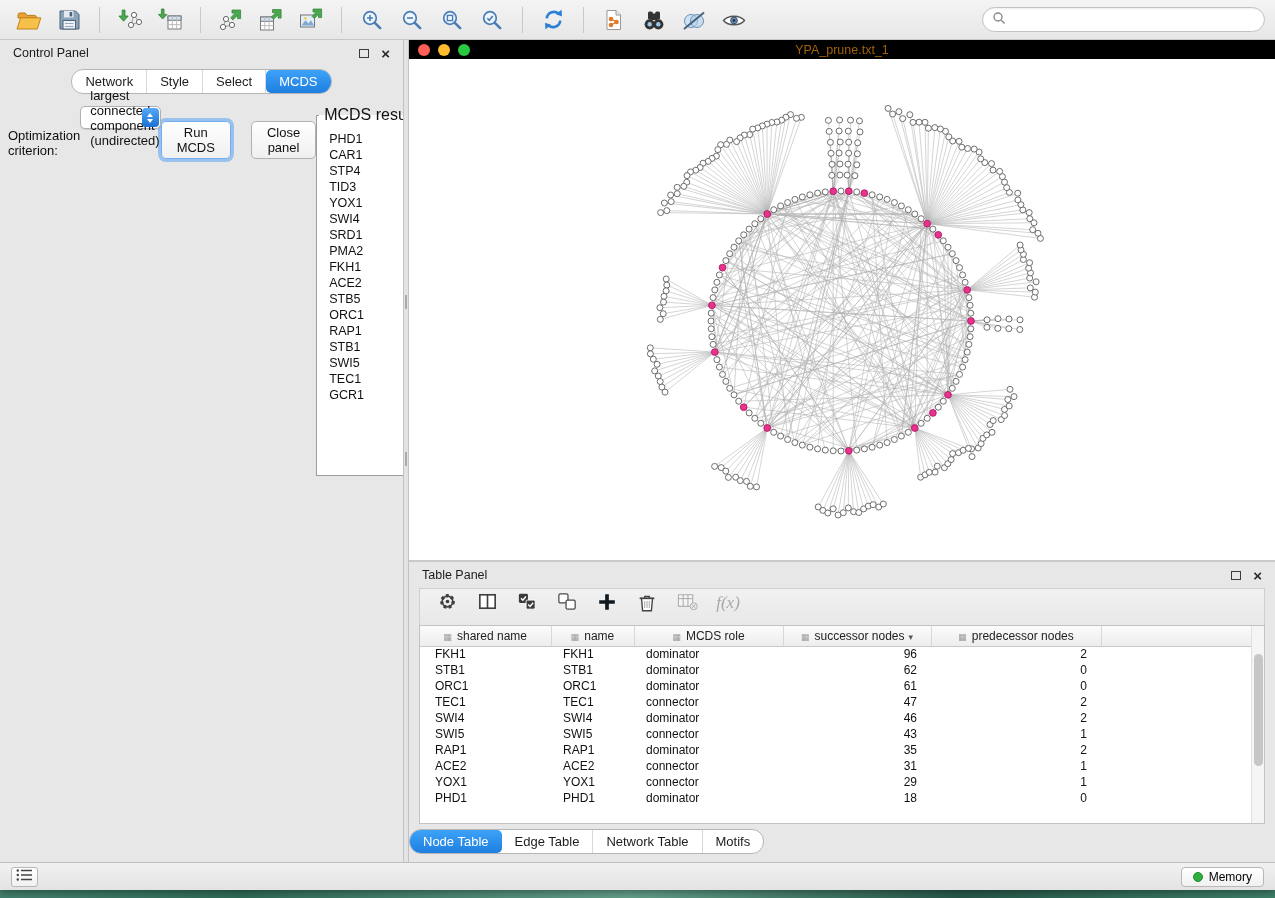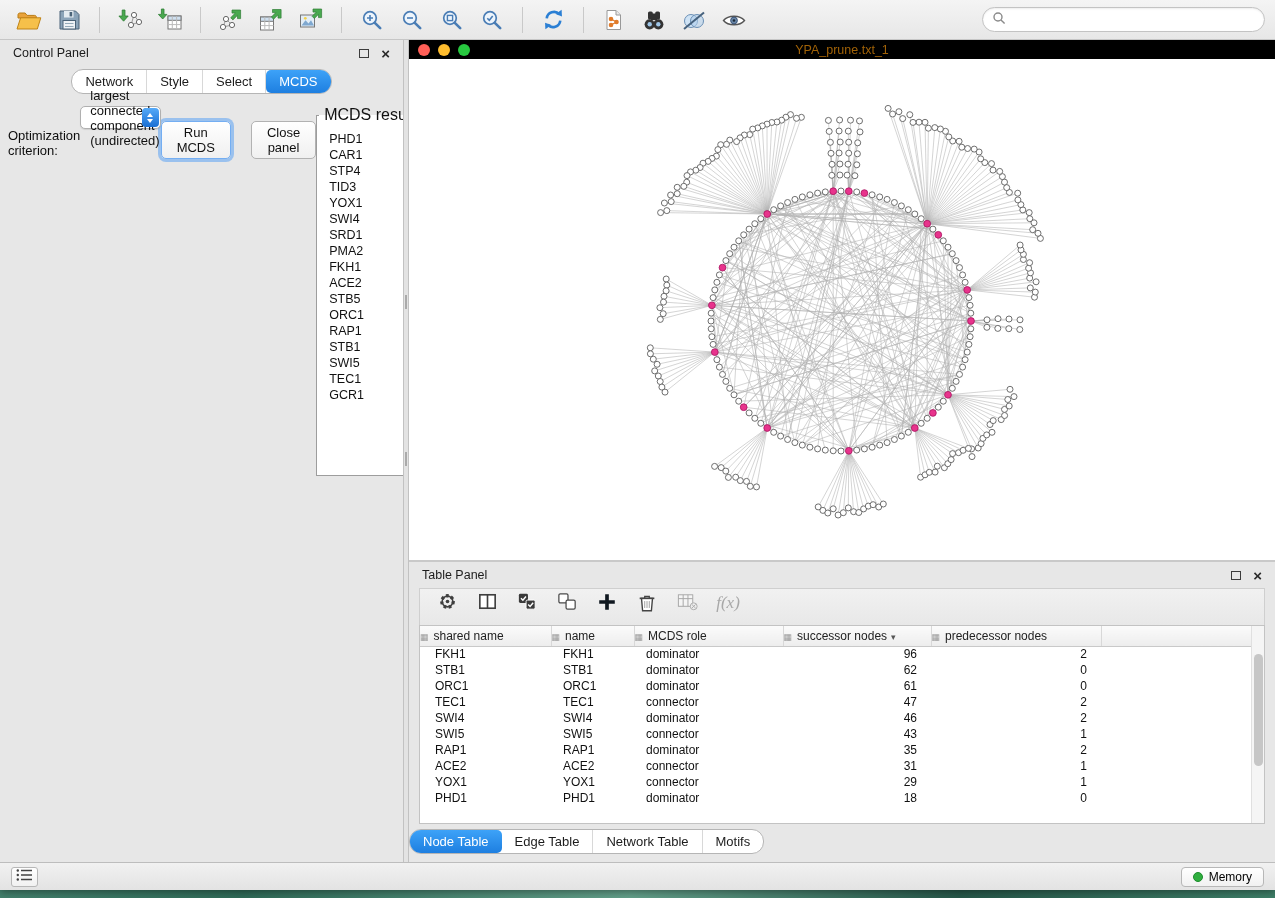--- a/index.html
+++ b/index.html
@@ -73,21 +73,21 @@
   
   .table-panel{flex:1;display:flex;flex-direction:column;background:#e7e7e7;min-height:0}
   .tp-inner{display:flex;flex-direction:column;margin:0 10px;flex:1;min-height:0}
   .tp-toolbar{height:37px;background:linear-gradient(#f1f1f1,#e8e8e8);border:1px solid #cfcfcf;border-bottom:none;
     display:flex;gap:10px;padding:0 12px;flex-shrink:0}
   .ttbtn{width:30px;height:28px;display:flex;align-items:center;justify-content:center;background:transparent;border:none;cursor:default}
   .fx{font-family:"Liberation Serif",serif;font-style:italic;font-size:17px;color:#a8a8a8;padding-left:2px}
   .tp-tablewrap{flex:1;border:1px solid #c3c3c3;background:#fff;position:relative;overflow:hidden;min-height:0}
   table{border-collapse:collapse;table-layout:fixed;width:100%;font-size:12px}
   th{height:20px;font-weight:normal;color:#222;background:linear-gradient(#fbfbfb,#ededed);
-    border-right:1px solid #d8d8d8;border-bottom:1px solid #c9c9c9;text-align:left;white-space:nowrap;overflow:hidden;cursor:default}
+    border-right:1px solid #d8d8d8;border-bottom:1px solid #c9c9c9;text-align:center;white-space:nowrap;overflow:hidden;cursor:default}
   th.filler{border-right:none}
   .coltype{color:#9a9a9a;font-size:9px;margin-right:5px}
   .sortarrow{color:#555;font-size:9px;margin-left:4px}
   td{height:16px;padding:0 12px;white-space:nowrap;overflow:hidden;cursor:default}
   td:first-child{padding-left:15px}
   td.num{text-align:right;padding-right:14px}
   .vscroll{position:absolute;top:0;right:0;bottom:0;width:13px;background:#f5f5f5;border-left:1px solid #e0e0e0}
   .vthumb{position:absolute;top:28px;left:2px;width:9px;height:112px;background:#c6c6c6;border-radius:5px;cursor:default}
   .tp-tabs{display:flex;justify-content:flex-start;padding:5px 0 8px;flex-shrink:0}
 

